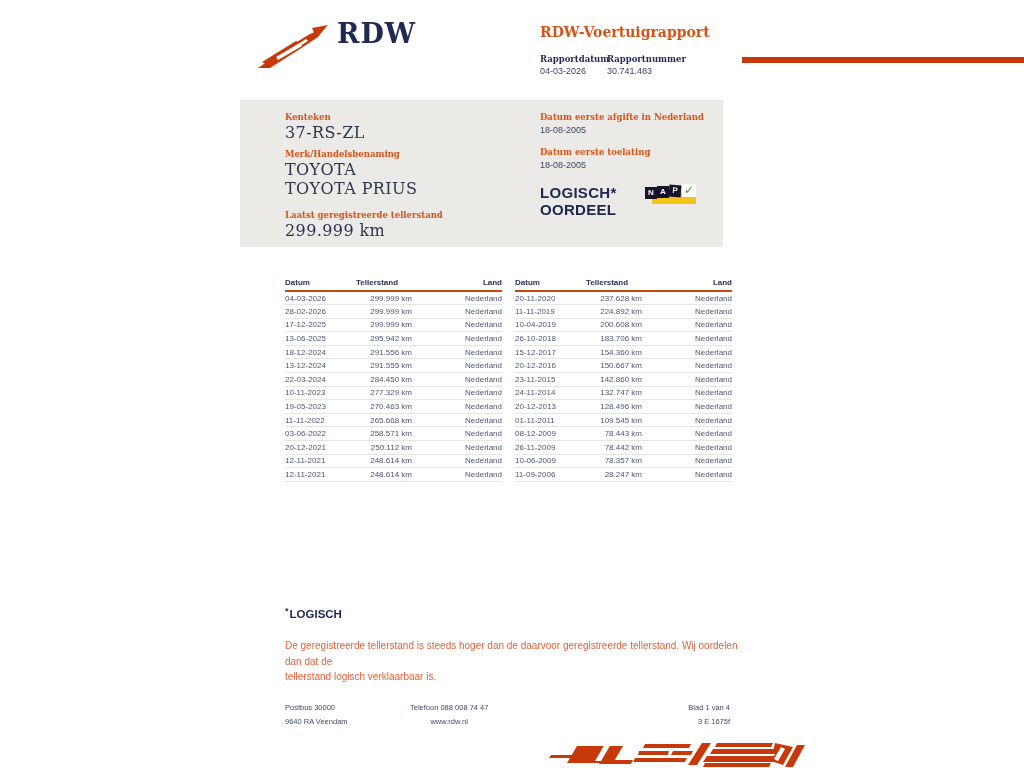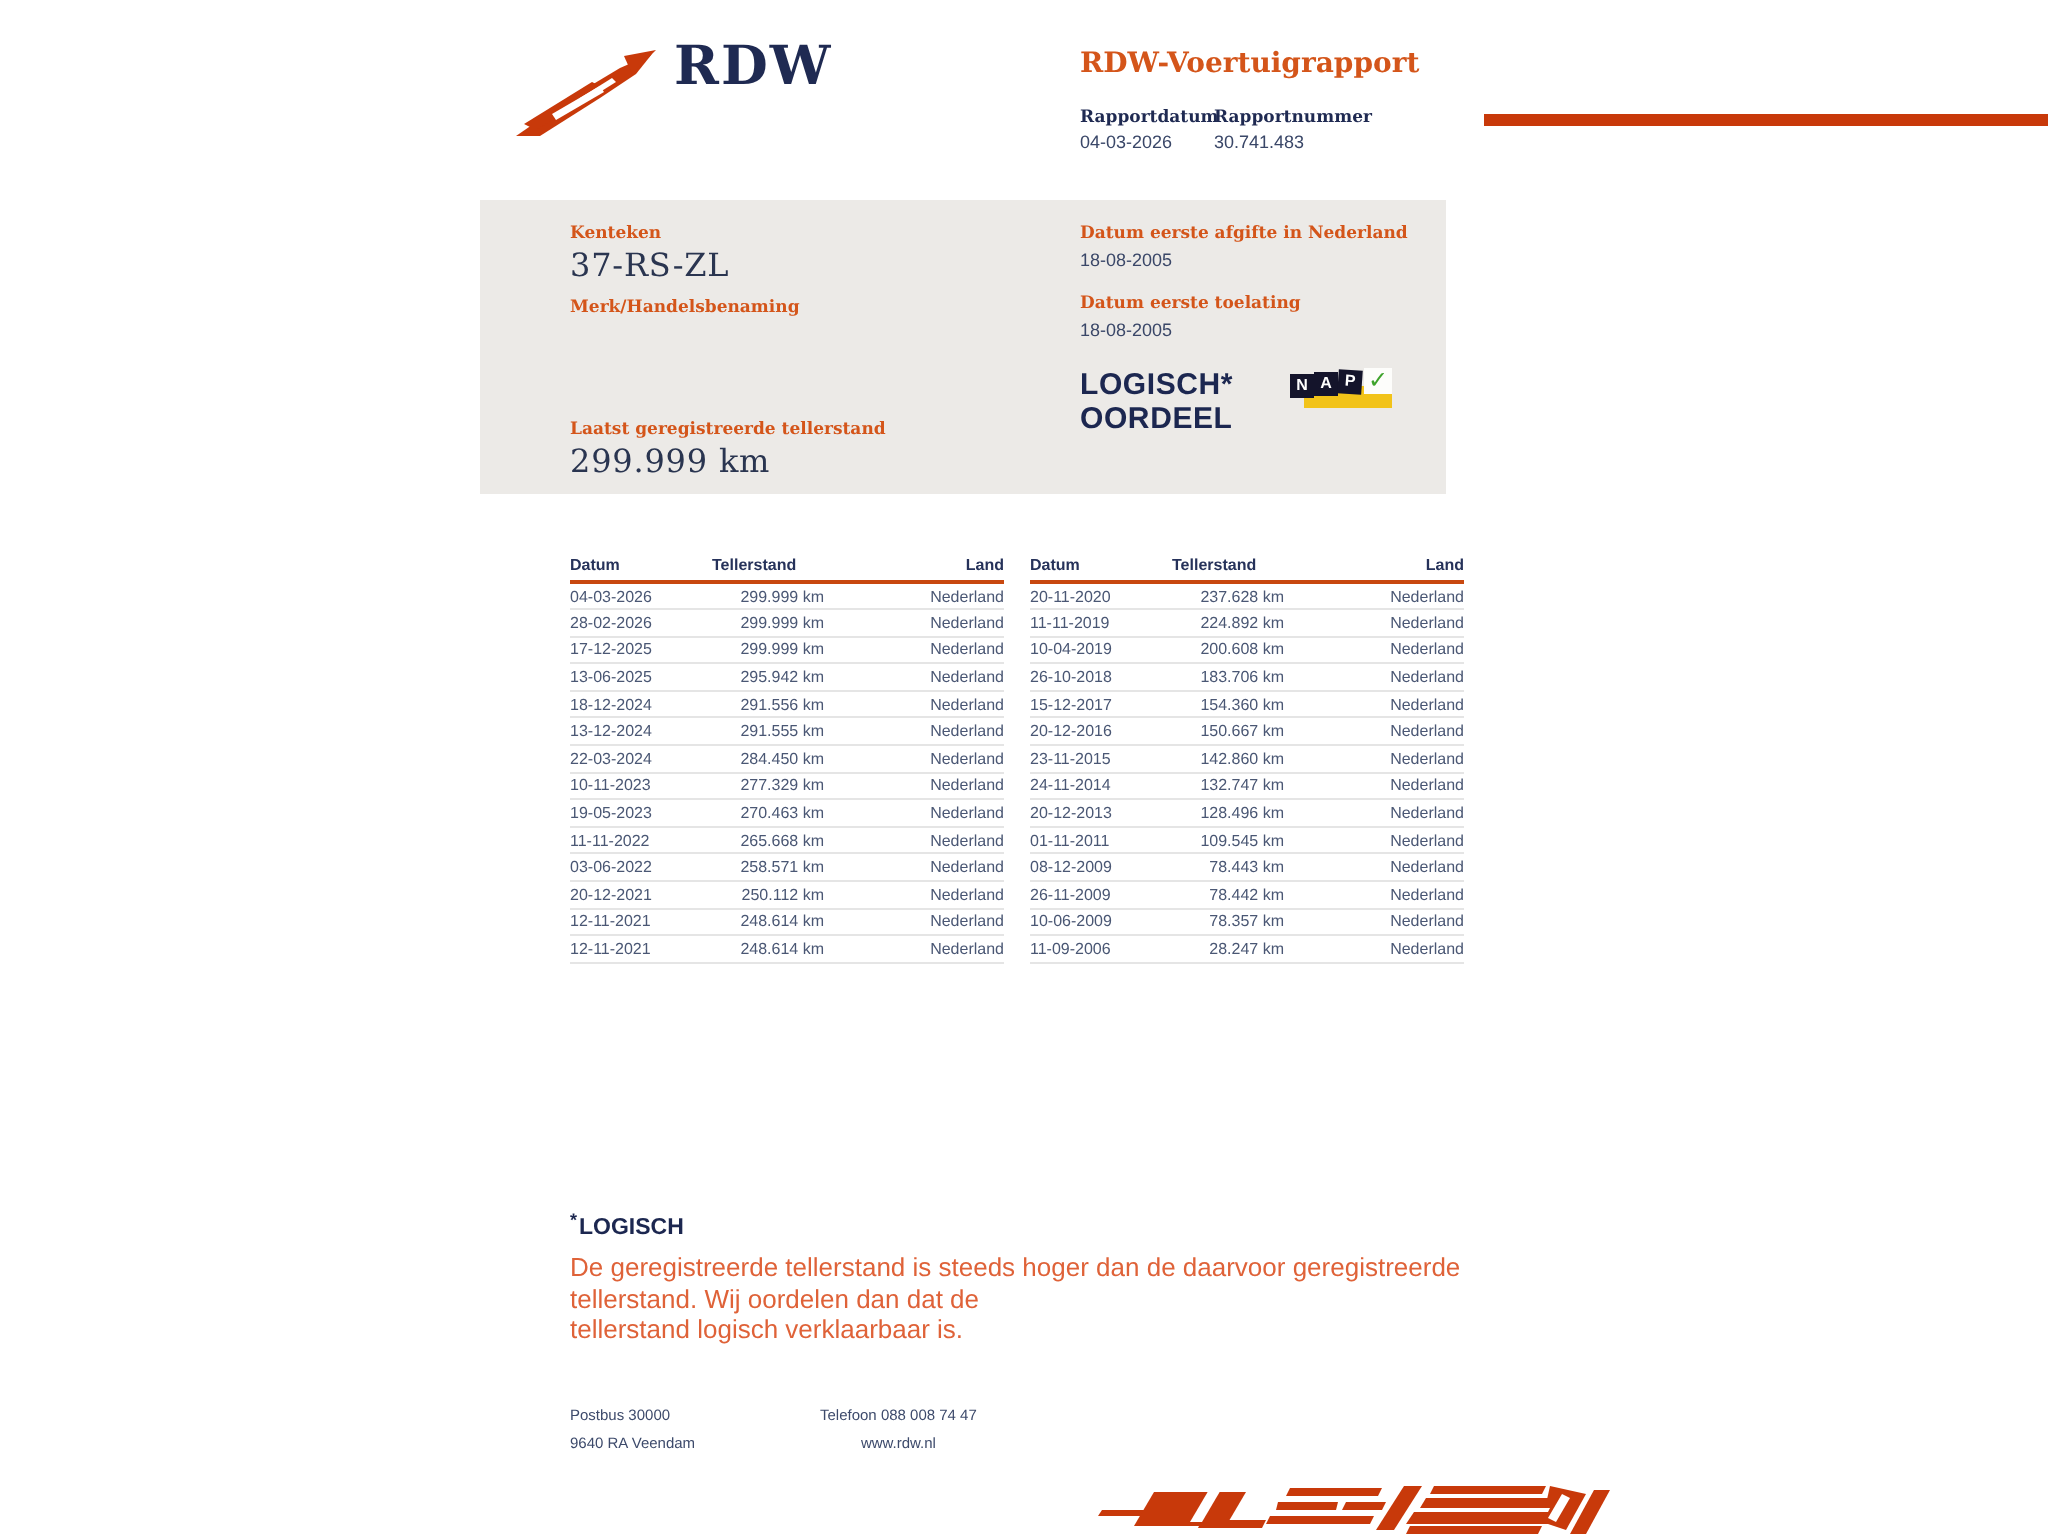--- a/index.html
+++ b/index.html
@@ -66,21 +66,21 @@
   table.mtr td { font-size:8px; color:#4a5774; border-bottom:1px solid #e5e5e5;
                  padding:0; height:13.6px; vertical-align:middle; }
   table.mtr .w0 { width:67px; } table.mtr .w1 { width:60px; } table.mtr .w2 { width:90px; }
   table.mtr td.col1 { text-align:right; }
   table.mtr td.col2 { text-align:right; }
 
   
   #footnote { left:285px; top:604px; width:455px; }
   #footnote .term { font-size:11.5px; font-weight:bold; color:#1c2750; }
   #footnote .ast  { font-size:9px; font-weight:bold; color:#1c2750; vertical-align:4px; margin-right:1px; }
-  #footnote .body { margin-top:4px; font-size:13px; color:#df6238; line-height:15.5px;
+  #footnote .body { margin-top:16px; font-size:10px; color:#df6238; line-height:15.5px;
                     white-space:pre-line; }
 
   
   .foot { font-size:7.5px; color:#3d4a6b; line-height:13.5px; }
   #foot-address { left:285px; top:701px; }
   #foot-contact { left:410px; top:701px;text-align:center; }
   #foot-page    { left:600px; top:701px; width:130px; text-align:right; }
   #foot-contact a { color:#3d4a6b; text-decoration:none; }
 
   
@@ -104,20 +104,21 @@
   <div id="meta-date-label" class="abs meta-label">Rapportdatum</div>
   <div id="meta-num-label" class="abs meta-label">Rapportnummer</div>
   <div id="meta-date-value" class="abs meta-value">04-03-2026</div>
   <div id="meta-num-value" class="abs meta-value">30.741.483</div>
   <div id="top-edge-bar" class="abs"></div>
 
   <div id="panel" class="abs">
     <div id="kenteken-label" class="abs fld-label">Kenteken</div>
     <div id="kenteken-value" class="abs fld-big">37-RS-ZL</div>
     <div id="merk-label" class="abs fld-label">Merk/Handelsbenaming</div>
+    <div id="merk-value" class="abs fld-big">TOYOTA TOYOTA PRIUS</div>
     <div id="odo-label" class="abs fld-label">Laatst geregistreerde tellerstand</div>
     <div id="odo-value" class="abs fld-big">299.999 km</div>
 
     <div id="afgifte-label" class="abs fld-label">Datum eerste afgifte in Nederland</div>
     <div id="afgifte-value" class="abs fld-small">18-08-2005</div>
     <div id="toelating-label" class="abs fld-label">Datum eerste toelating</div>
     <div id="toelating-value" class="abs fld-small">18-08-2005</div>
 
     <div id="oordeel" class="abs">
       <div>LOGISCH*</div>
@@ -318,20 +319,24 @@
 tellerstand logisch verklaarbaar is.</div>
   </div>
 
   <div id="foot-address" class="abs foot">
     <div>Postbus 30000</div>
     <div>9640 RA Veendam</div>
   </div>
   <div id="foot-contact" class="abs foot">
     <div>Telefoon 088 008 74 47</div>
     <div><a href="#">www.rdw.nl</a></div>
+  </div>
+  <div id="foot-page" class="abs foot">
+    <div>Blad 1 van 4</div>
+    <div>3 E 1675f</div>
   </div>
 
   <svg id="bottom-art" class="abs" viewBox="0 0 260 27">
     <g fill="#c8390a">
       <polygon points="6,14 30,14 28,17 4,17"></polygon>
       <polygon points="32,5 78,5 68,22 22,22"></polygon>
       <polygon points="56,19 88,19 86,23 54,23"></polygon>
       <polygon points="100,3 146,3 144,7 98,7"></polygon>
       <polygon points="94,10 124,10 123,14 93,14"></polygon>
       <polygon points="128,10 148,10 146,14 126,14"></polygon>

